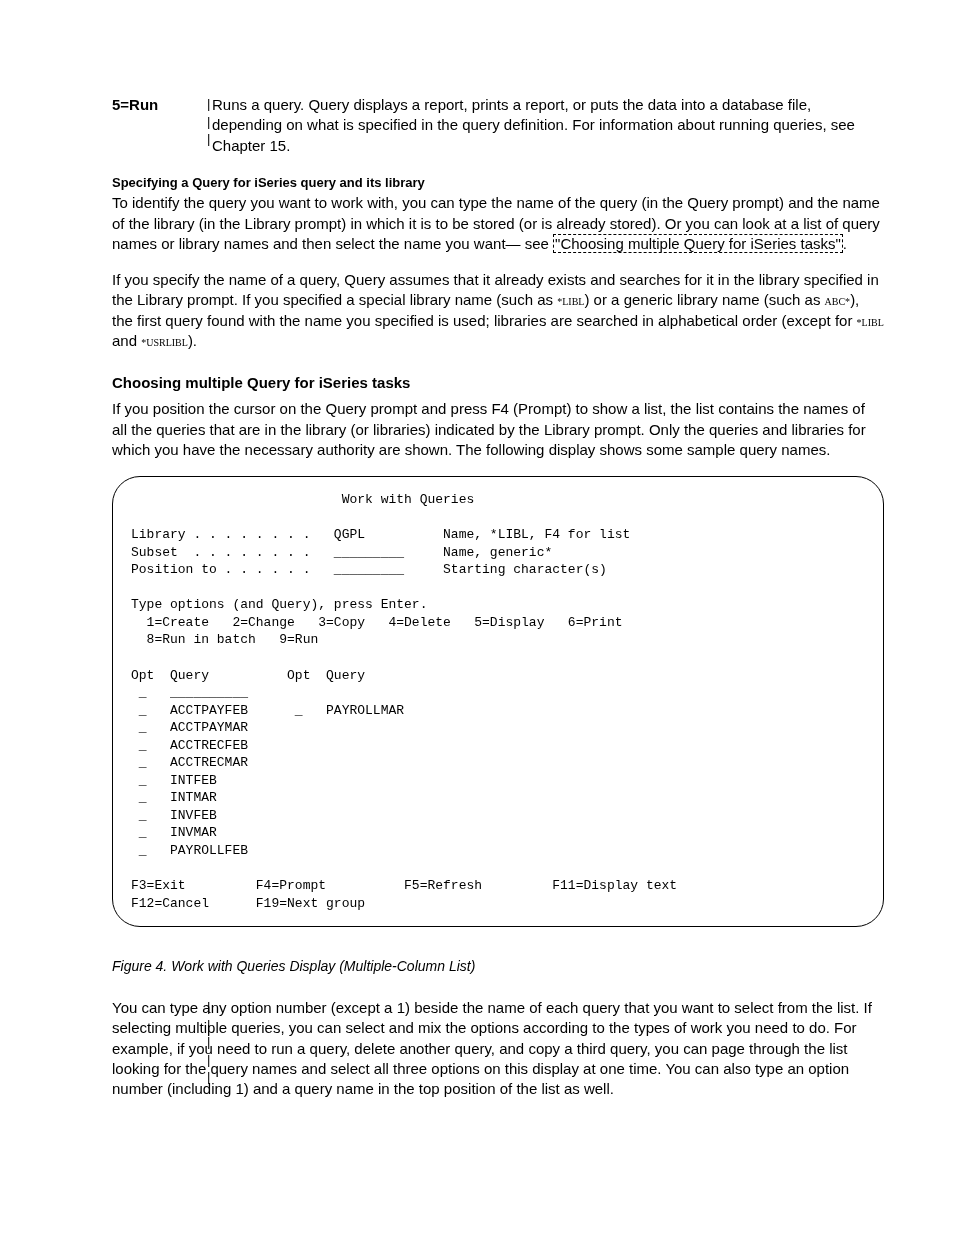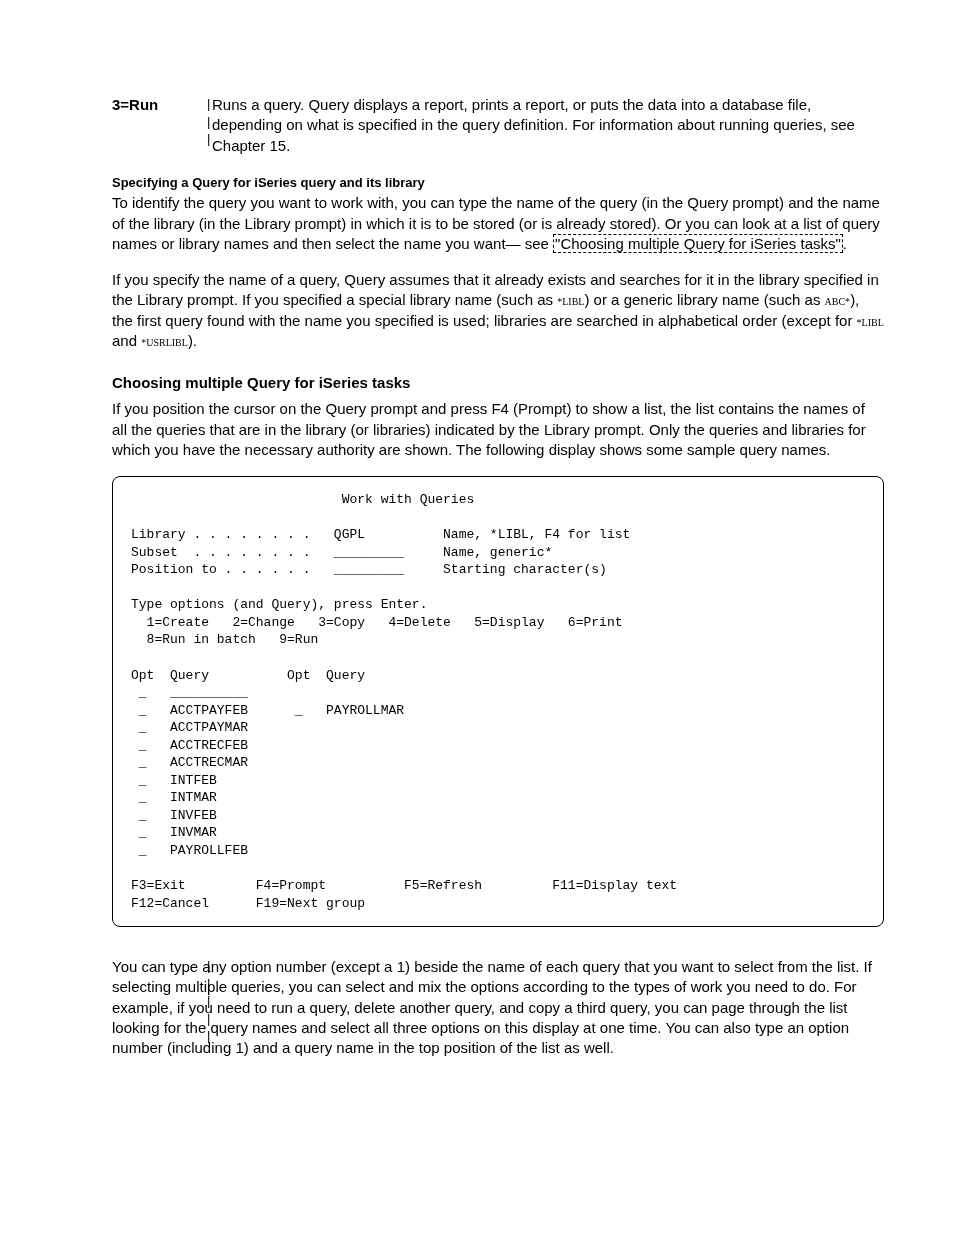--- a/index.html
+++ b/index.html
@@ -19,21 +19,21 @@
   .def-term { font-weight: bold; width: 100px; flex-shrink: 0; }
   .def-desc { flex: 1; }
   .h3 { font-weight: bold; font-size: 13px; margin-top: 6px; margin-bottom: 2px; }
   .h2 { font-weight: bold; font-size: 15px; margin-top: 22px; margin-bottom: 6px; }
   p { margin-bottom: 16px; }
   .ital { }
   .mono { font-family: Liberation Serif, serif; font-size: 10px; }
   a.link { color: #000; text-decoration: none; border: 1px dashed #000; padding: 0 1px; }
   .terminal-wrap {
     border: 1px solid #000;
-    border-radius: 8px;
+    border-radius: 28px;
     padding: 14px 18px;
     margin-top: 10px;
     margin-bottom: 30px;
   }
   .terminal {
     font-family: "Courier New", monospace;
     font-size: 13px;
     white-space: pre;
     line-height: 1.35;
   }
@@ -44,21 +44,21 @@
 <body>
 
 <div class="content">
 
   <div class="relpos def-row">
     <div class="bar-area" style="top:0;">
       <div class="bar">|</div>
       <div class="bar">|</div>
       <div class="bar">|</div>
     </div>
-    <div class="def-term">3=Run</div>
+    <div class="def-term">5=Run</div>
     <div class="def-desc">Runs a query. Query displays a report, prints a report, or puts the data into a database file, depending on what is specified in the query definition. For information about running queries, see Chapter 15.</div>
   </div>
 
   <div class="h3">Specifying a Query for iSeries query and its library</div>
 
   <p>
     <span>To identify the query you want to work with, you can type the name of the query (in the </span><span class="ital">Query</span><span> prompt) and the name of the library (in the </span><span class="ital">Library</span><span> prompt) in which it is to be stored (or is already stored). Or you can look at a list of query names or library names and then select the name you want— see </span><a href="#" class="link">"Choosing multiple Query for iSeries tasks"</a><span>.</span>
   </p>
 
   <p>
@@ -92,20 +92,21 @@
  _   INTFEB
  _   INTMAR
  _   INVFEB
  _   INVMAR
  _   PAYROLLFEB
 
 F3=Exit         F4=Prompt          F5=Refresh         F11=Display text
 F12=Cancel      F19=Next group</div>
   </div>
 
+  <div class="figcap">Figure 4. Work with Queries Display (Multiple-Column List)</div>
 
   <div class="relpos">
     <div class="bar-area" style="top:0;">
       <div class="bar">|</div>
       <div class="bar">|</div>
       <div class="bar">|</div>
       <div class="bar">|</div>
       <div class="bar">|</div>
     </div>
     <p>You can type any option number (except a 1) beside the name of each query that you want to select from the list. If selecting multiple queries, you can select and mix the options according to the types of work you need to do. For example, if you need to run a query, delete another query, and copy a third query, you can page through the list looking for the query names and select all three options on this display at one time. You can also type an option number (including 1) and a query name in the top position of the list as well.</p>

